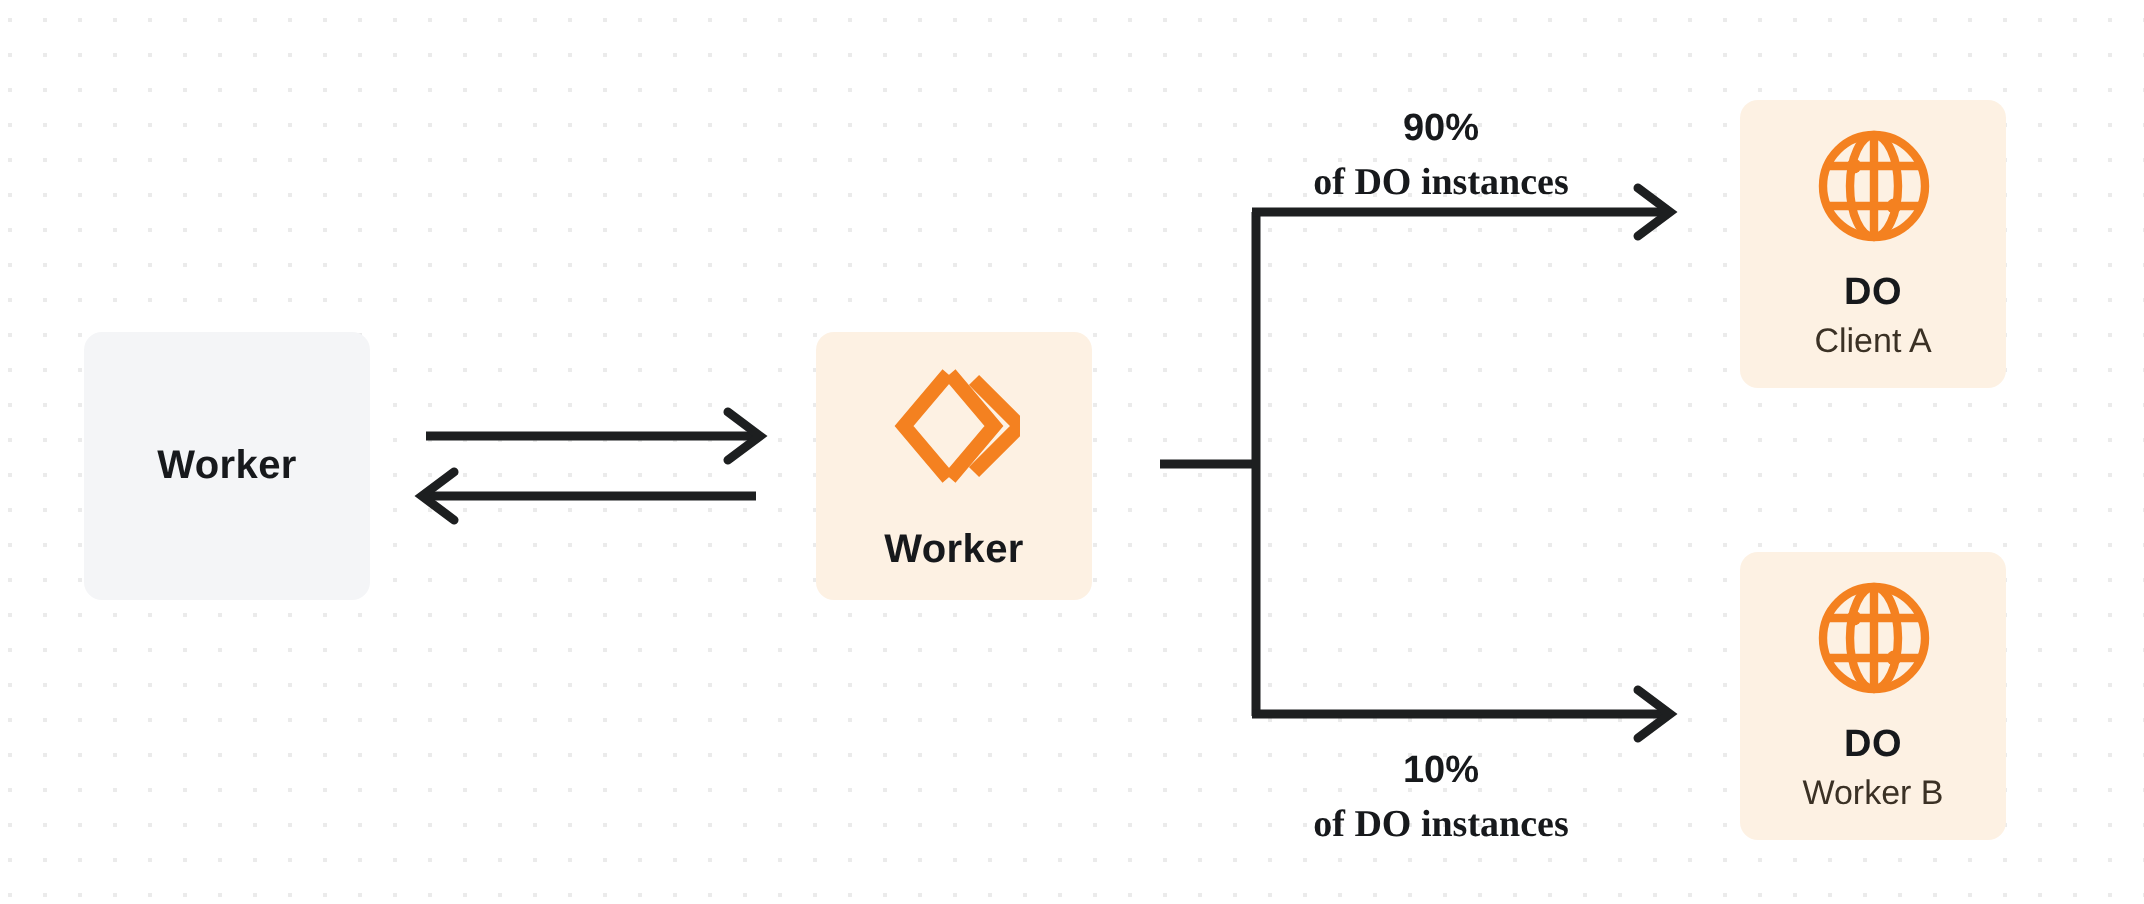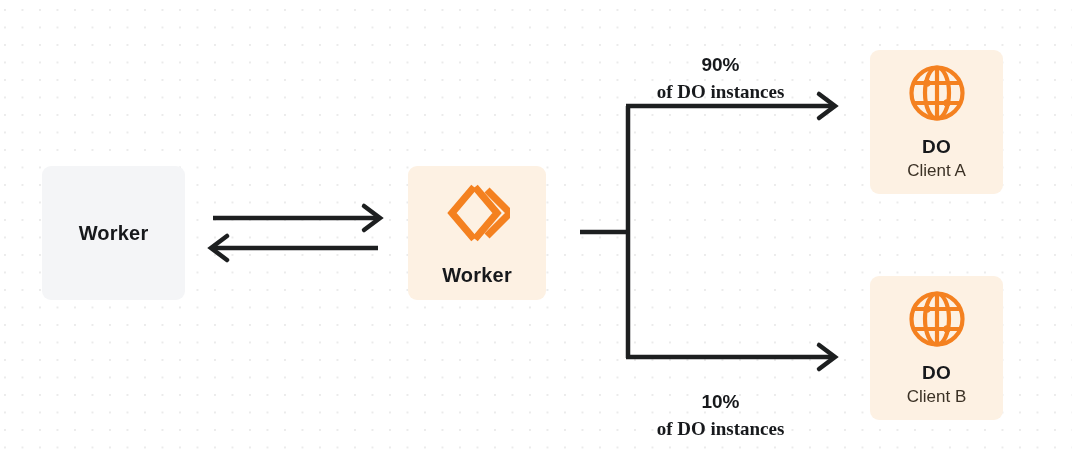--- a/index.html
+++ b/index.html
@@ -114,21 +114,20 @@
   }
   .edge-label-top {
     left: 622px;
     top: 52px;
     width: 197px;
   }
   .edge-label-bottom {
     left: 622px;
     top: 373px;
     width: 197px;
-    margin-top: 16px;
   }
   .edge-label .pct { display: block; }
   .edge-label .desc { display: block; font-family: Liberation Serif, serif; }
 </style>
 </head>
 <body>
 
 <div id="canvas">
 
   <svg id="wires" viewBox="0 0 1072 452" width="1072" height="452" xmlns="http://www.w3.org/2000/svg">
@@ -206,21 +205,21 @@
           <ellipse cx="29" cy="29" rx="12" ry="25.5"></ellipse>
           <line x1="29" y1="3.5" x2="29" y2="54.5"></line>
           <line x1="5.2" y1="19" x2="52.8" y2="19"></line>
           <line x1="5.2" y1="39" x2="52.8" y2="39"></line>
         </g>
         <circle cx="19" cy="19" r="3.7" fill="#f48120"></circle>
         <circle cx="39" cy="39" r="3.7" fill="#f48120"></circle>
       </svg>
     </span>
     <span class="node-title">DO</span>
-    <span class="node-sub">Client B</span>
+    <span class="node-sub">Worker B</span>
   </div>
 
   <div class="edge-label edge-label-top">
     <span class="pct">90%</span>
     <span class="desc">of DO instances</span>
   </div>
 
   <div class="edge-label edge-label-bottom">
     <span class="pct">10%</span>
     <span class="desc">of DO instances</span>

